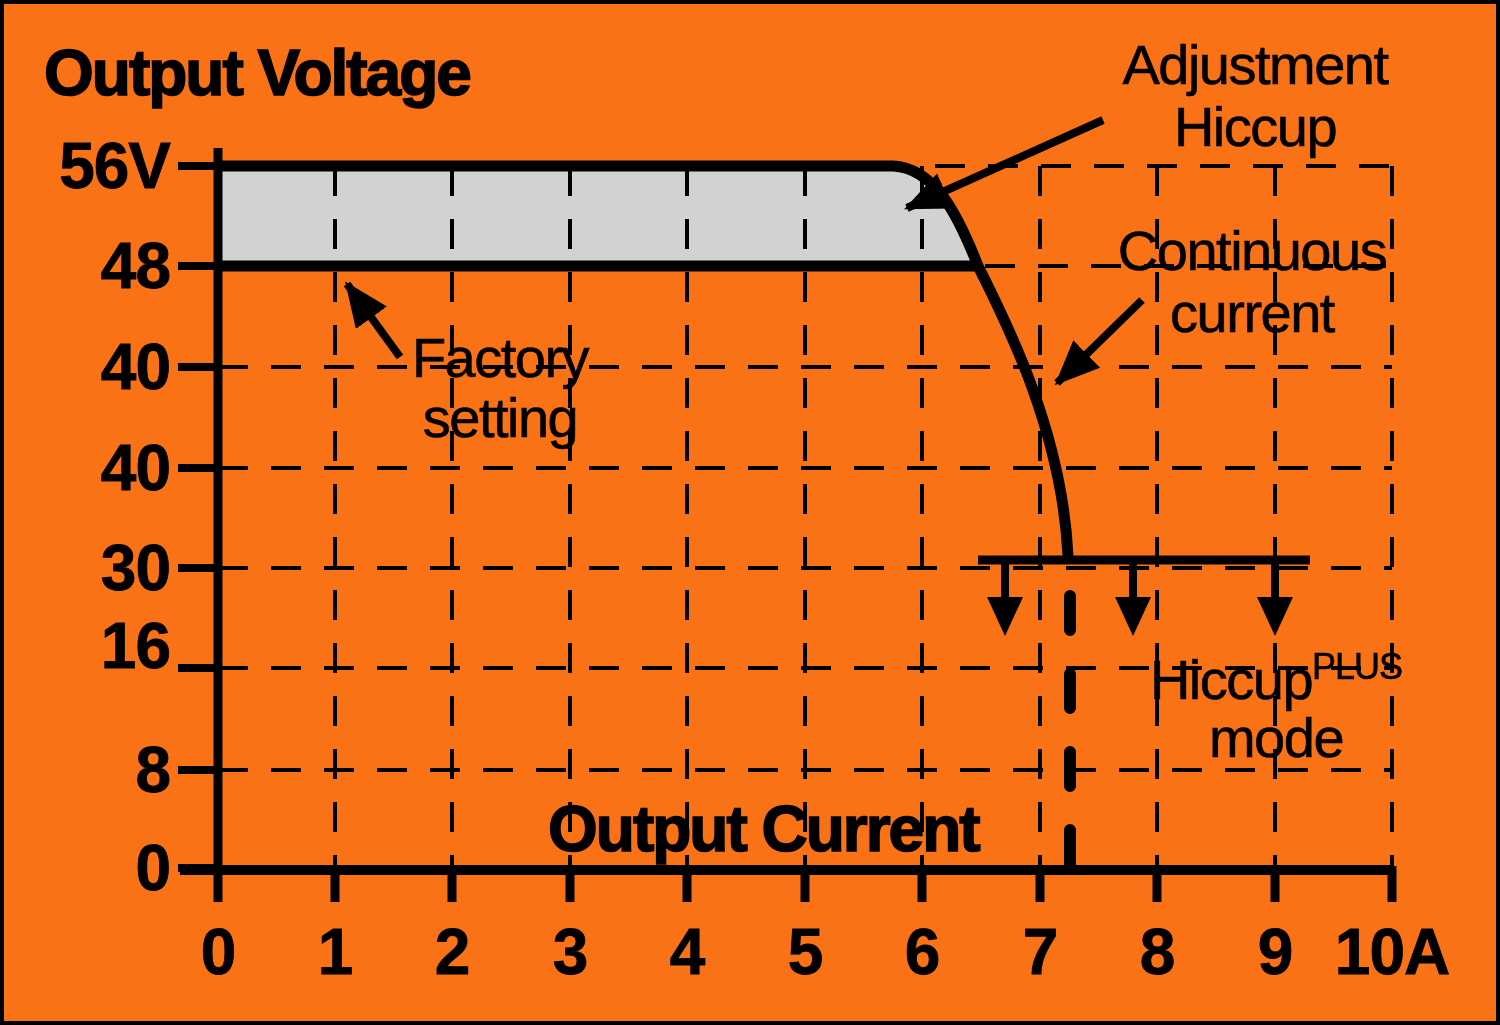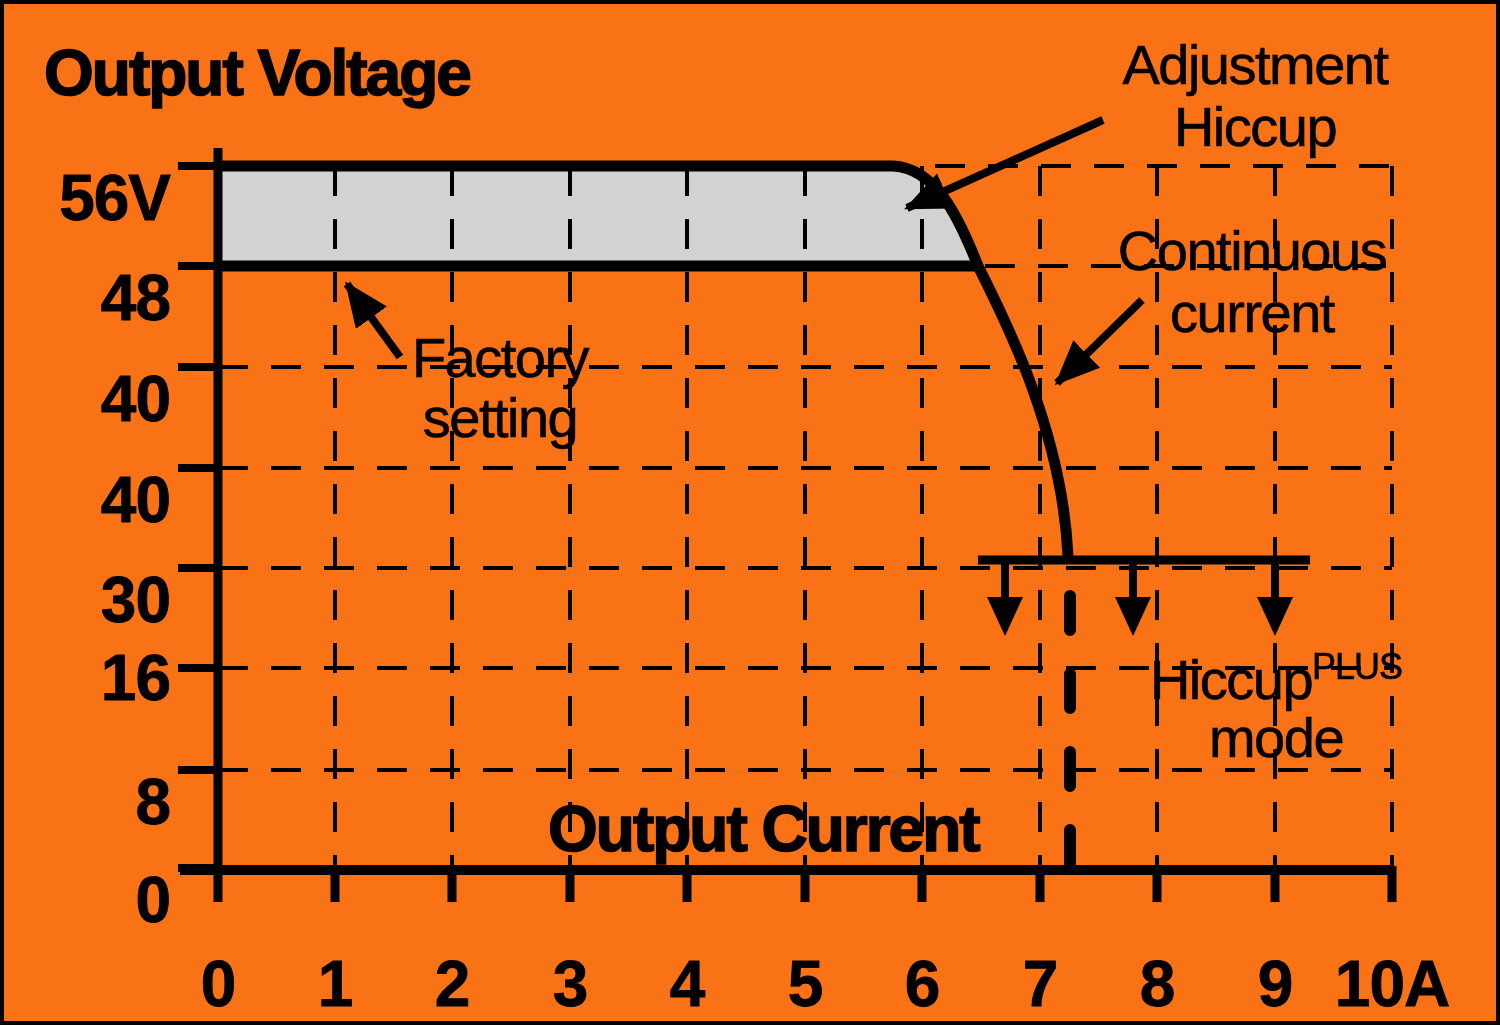--- a/index.html
+++ b/index.html
@@ -4,21 +4,21 @@
 <style>
   html,body{margin:0;padding:0;background:#fff;}
   #canvas{
     position:relative;width:1500px;height:1025px;background:#f97316;
     font-family:"Liberation Sans","DejaVu Sans",sans-serif;color:#000;overflow:hidden;
   }
   #frame{position:absolute;left:0;top:0;width:1492px;height:1017px;border:4px solid #000;pointer-events:none;}
   svg{position:absolute;left:0;top:0;}
   .txt{position:absolute;white-space:nowrap;}
   .heavy{font-size:64px;font-weight:700;letter-spacing:-2px;-webkit-text-stroke:1.6px #000;}
-  .tick{font-size:64px;font-weight:700;letter-spacing:-1px;-webkit-text-stroke:0.8px #000;line-height:68px;margin-top:32px;}
+  .tick{font-size:64px;font-weight:700;letter-spacing:-1px;-webkit-text-stroke:0.8px #000;line-height:68px;}
   .ylab{width:150px;height:68px;text-align:right;}
   .xlab{width:140px;text-align:center;top:918px;}
   .ann{font-size:56px;font-weight:400;letter-spacing:-1.5px;-webkit-text-stroke:0.6px #000;text-align:center;width:400px;}
   .ann .sup{font-size:36px;vertical-align:20px;letter-spacing:-1px;}
 </style>
 </head>
 <body>
 
 <div id="canvas">
 

